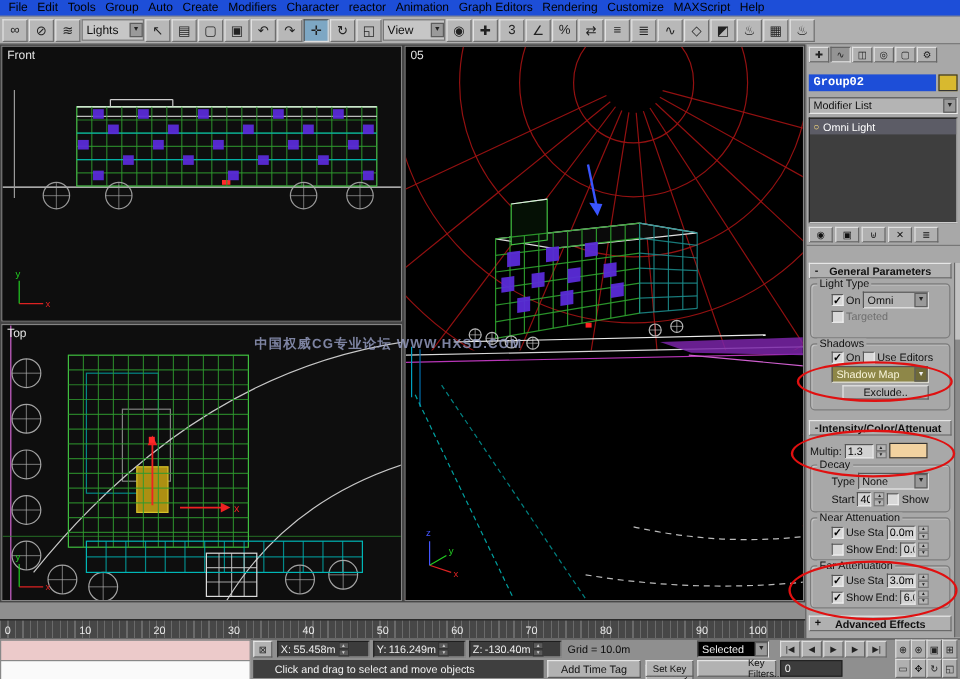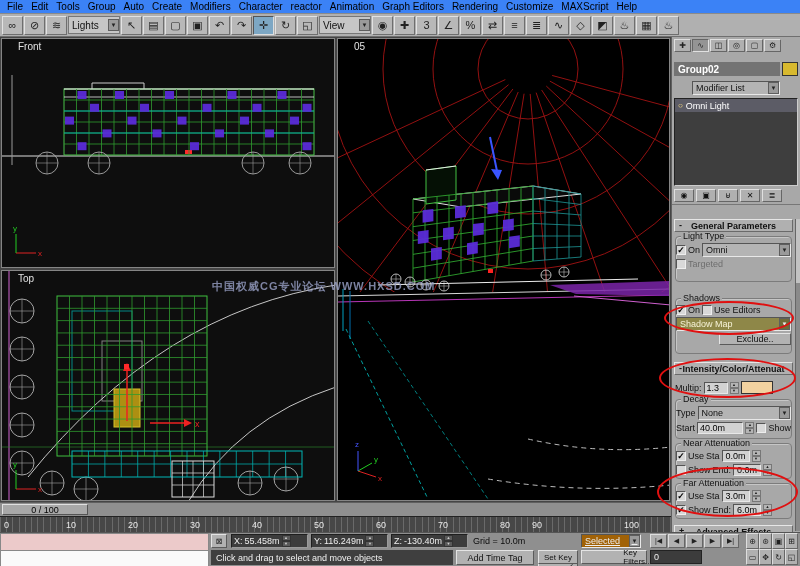--- a/index.html
+++ b/index.html
@@ -1,20 +1,20 @@
 <!DOCTYPE html>
 <html><head>
 <meta charset="utf-8">
 <style>
   *{margin:0;padding:0;box-sizing:border-box;font-family:"Liberation Sans",sans-serif;}
   html,body{width:800px;height:566px;}
   #screen{position:relative;width:800px;height:566px;background:#8f8f8f;overflow:hidden;font-size:10px;}
 
   
-  .menu-bar{position:absolute;left:0;top:0;width:800px;height:14px;background:#3b82f6;border-bottom:1px solid #8a8a8a;display:flex;align-items:center;padding-left:3px;}
+  .menu-bar{position:absolute;left:0;top:0;width:800px;height:14px;background:#1d4ed8;border-bottom:1px solid #8a8a8a;display:flex;align-items:center;padding-left:3px;}
   .menu-item{padding:0 4px;font-size:10px;color:#000;white-space:nowrap;}
 
   
   .toolbar{position:absolute;left:0;top:14px;width:800px;height:23px;background:#b0b0b0;border-bottom:1px solid #6f6f6f;display:flex;align-items:center;padding:0 2px;gap:1px;}
   .tb-icon{width:21px;height:19px;background:#b8b8b8;border:1px solid;border-color:#e2e2e2 #6e6e6e #6e6e6e #e2e2e2;display:inline-flex;align-items:center;justify-content:center;font-size:11px;color:#222;flex:none;}
   .tb-icon.active{background:#7da7c4;border-color:#555 #ddd #ddd #555;}
   .tb-dd{height:18px;background:#c6c6c6;border:1px solid #777;display:inline-flex;align-items:center;font-size:10px;padding-left:3px;color:#111;flex:none;width:52px;}
   .tb-dd .dd-arrow{margin-left:auto;}
   .dd-arrow{width:11px;height:12px;background:#9a9a9a;border:1px solid #5e5e5e;font-size:6px;display:inline-flex;align-items:center;justify-content:center;color:#222;flex:none;}
 
@@ -23,45 +23,45 @@
   .logo-brand{font-size:15px;font-weight:bold;color:#ff5200;letter-spacing:1px;line-height:15px;}
   .logo-swoosh{display:block;margin:-3px auto 0;}
   .logo-site{font-size:8px;color:#f5f5f5;margin-top:-2px;}
 
   
   .viewport-area{position:absolute;left:0;top:37px;width:671px;height:465px;background:#454545;}
   .viewport{position:absolute;background:#0e0e0e;border:1px solid #858585;overflow:hidden;}
   .vp-front{left:1px;top:1px;width:334px;height:230px;}
   .vp-top{left:1px;top:233px;width:334px;height:231px;}
   .vp-cam{left:337px;top:1px;width:333px;height:463px;}
-  .vp-label{position:absolute;left:16px;top:2px;font-size:10px;color:#e2e2e2;z-index:5;}
+  .vp-label{position:absolute;left:4px;top:2px;font-size:10px;color:#e2e2e2;z-index:5;}
   .watermark{position:absolute;left:212px;top:279px;font-size:11px;font-weight:bold;color:#9aa2c8;opacity:.8;z-index:15;letter-spacing:1px;white-space:nowrap;}
 
   
   .cmd-panel{position:absolute;left:671px;top:37px;width:129px;height:495px;background:#a8a8a8;border-left:1px solid #5f5f5f;font-size:9px;color:#111;}
   .panel-tabs{display:flex;gap:1px;padding:2px;}
   .panel-tab{width:17px;height:13px;background:#b0b0b0;border:1px solid;border-color:#e0e0e0 #666 #666 #e0e0e0;font-size:8px;display:inline-flex;align-items:center;justify-content:center;color:#222;}
   .panel-tab.active{border-color:#666 #e0e0e0 #e0e0e0 #666;background:#949494;}
   .name-row{display:flex;gap:2px;padding:0 2px;margin-top:8px;}
-  .obj-name{flex:1;height:14px;background:#737373;color:#fff;font-size:10px;font-weight:bold;display:flex;align-items:center;padding-left:4px;}
+  .obj-name{flex:1;height:14px;background:#1d4ed8;color:#fff;font-size:10px;font-weight:bold;display:flex;align-items:center;padding-left:4px;font-family:Liberation Mono, monospace;}
   .obj-color{width:16px;height:14px;border:1px solid #333;}
   .combo{display:flex;align-items:center;height:14px;background:#b4b4b4;border:1px solid;border-color:#555 #e8e8e8 #e8e8e8 #555;font-size:9px;padding-left:3px;color:#111;}
   .combo .combo-label{flex:1;white-space:nowrap;overflow:hidden;}
   .combo.grow{flex:1;}
-  .modlist{margin:5px 20px 0;}
+  .modlist{margin:5px 2px 0;}
   .stack-list{margin:3px 2px 0;height:88px;background:#3e3e3e;border:1px solid;border-color:#222 #cccccc #cccccc #222;overflow:hidden;}
   .stack-row{height:13px;background:#5c5c66;color:#fff;font-size:9px;display:flex;align-items:center;gap:3px;padding-left:3px;}
   .bulb{font-size:8px;color:#ffe080;}
   .stack-btns{display:flex;gap:2px;padding:2px;margin-top:1px;border-bottom:1px solid #777;}
   .stack-btn{width:20px;height:13px;background:#b0b0b0;border:1px solid;border-color:#e0e0e0 #666 #666 #e0e0e0;font-size:8px;display:inline-flex;align-items:center;justify-content:center;}
   .rollouts{position:absolute;left:0;top:182px;width:123px;}
   .rollout{height:13px;margin:0 2px;background:#b0b0b0;border:1px solid;border-color:#e6e6e6 #6a6a6a #6a6a6a #e6e6e6;display:flex;align-items:center;justify-content:center;font-size:9px;font-weight:bold;color:#101010;position:relative;white-space:nowrap;overflow:hidden;}
   .ro-minus,.ro-plus{position:absolute;left:4px;top:0;line-height:11px;font-weight:bold;}
   .ro-gp{margin-bottom:4px;} .ro-int{margin-top:8px;margin-bottom:6px;} .ro-adv{margin-top:6px;}
-  .groupbox{border:1px solid #7c7c7c;border-radius:4px;margin:0 3px 16px;position:relative;padding:6px 0 0;box-shadow:inset 1px 1px 0 rgba(255,255,255,.35);}
+  .groupbox{border:1px solid #7c7c7c;border-radius:4px;margin:0 3px 4px;position:relative;padding:6px 17px 0;box-shadow:inset 1px 1px 0 rgba(255,255,255,.35);}
   .gb-title{position:absolute;top:-5px;left:5px;background:#a8a8a8;padding:0 2px;font-size:9px;color:#111;line-height:9px;white-space:nowrap;}
   .gb-light{height:46px;} .gb-shadows{height:56px;margin-bottom:8px;} .gb-decay{height:40px;margin-bottom:4px;} .gb-near{height:36px;margin-bottom:4px;} .gb-far{height:36px;margin-bottom:6px;}
   .row{display:flex;align-items:center;gap:2px;margin-bottom:2px;font-size:9px;color:#111;}
   .row.right{justify-content:flex-end;}
   .lbl{white-space:nowrap;} .lbl.disabled{color:#6e6e6e;}
   .checkbox{width:10px;height:10px;background:#d8d8d8;border:1px solid;border-color:#555 #eee #eee #555;display:inline-flex;align-items:center;justify-content:center;flex:none;}
   .checkbox .mark{font-size:9px;font-weight:bold;line-height:8px;color:#000;}
   .field{background:#d2d2d2;border:1px solid;border-color:#555 #e8e8e8 #e8e8e8 #555;padding:0 2px;font-size:9px;height:12px;line-height:10px;color:#000;white-space:nowrap;overflow:hidden;}
   .w24{width:24px;} .w28{width:28px;text-align:center;} .w30{width:50px;}
   .spinner{display:inline-flex;flex-direction:column;width:9px;height:12px;flex:none;}
@@ -83,25 +83,25 @@
   
   .bottom-bar{position:absolute;left:0;top:532px;width:800px;height:34px;background:#8f8f8f;border-top:1px solid #555;}
   .listener{position:absolute;left:0;top:0;width:209px;height:34px;}
   .listener-pink{height:17px;background:#eccaca;border:1px solid #888;border-bottom:none;}
   .listener-white{height:17px;background:#fafafa;border:1px solid #888;}
   .mini-btn{position:absolute;left:211px;top:1px;width:16px;height:14px;background:#b2b2b2;border:1px solid;border-color:#e4e4e4 #5a5a5a #5a5a5a #e4e4e4;font-size:8px;display:flex;align-items:center;justify-content:center;color:#222;}
   .coord-field{position:absolute;top:1px;height:14px;background:#3c3c3c;border:1px solid;border-color:#1e1e1e #9a9a9a #9a9a9a #1e1e1e;color:#eee;font-size:9px;display:flex;align-items:center;padding:0 2px;gap:2px;white-space:nowrap;}
   .coord-field .spin-up,.coord-field .spin-down{background:#5a5a5a;border-color:#333;color:#ccc;}
   .cf-x{left:231px;width:77px;} .cf-y{left:311px;width:77px;} .cf-z{left:391px;width:77px;}
   .grid-label{position:absolute;left:473px;top:3px;font-size:9px;color:#0b0b0b;white-space:nowrap;}
-  .prompt{position:absolute;left:211px;top:17px;width:242px;height:15px;background:#3f3f3f;color:#f0f0f0;font-size:9px;display:flex;align-items:center;padding-left:5px;white-space:nowrap;overflow:hidden;}
+  .prompt{position:absolute;left:211px;top:17px;width:242px;height:15px;background:#3f3f3f;color:#f0f0f0;font-size:9px;display:flex;align-items:center;padding-left:18px;white-space:nowrap;overflow:hidden;}
   .addtag{position:absolute;left:456px;top:17px;width:78px;height:15px;}
   .autokey{position:absolute;left:538px;top:1px;width:40px;height:14px;font-size:8px;margin-top:20px;}
   .setkey{position:absolute;left:538px;top:17px;width:40px;height:14px;font-size:8px;}
-  .keymode{position:absolute;left:581px;top:1px;width:60px;height:14px;background:#a16207;color:#eee;text-decoration:underline;}
+  .keymode{position:absolute;left:581px;top:1px;width:60px;height:14px;background:#000000;color:#eee;}
   .keymode .combo-label{color:#eee;}
   .keyfilters{position:absolute;left:581px;top:17px;width:66px;height:14px;font-size:8px;padding-left:47px;}
   .playback{position:absolute;left:650px;top:1px;display:flex;gap:1px;}
   .pb-btn{width:17px;height:14px;background:#b0b0b0;border:1px solid;border-color:#ddd #666 #666 #ddd;font-size:7px;display:inline-flex;align-items:center;justify-content:center;color:#222;}
   .frame-field{position:absolute;left:650px;top:17px;width:52px;height:14px;background:#3c3c3c;color:#eee;border:1px solid #222;font-size:9px;display:flex;align-items:center;padding-left:3px;}
   .nav-cluster{position:absolute;left:746px;top:0;width:54px;height:34px;display:flex;flex-wrap:wrap;align-content:flex-start;}
   .nav-btn{width:13px;height:16px;background:#b0b0b0;border:1px solid;border-color:#ddd #666 #666 #ddd;font-size:8px;display:inline-flex;align-items:center;justify-content:center;color:#222;}
 
   
   .annotation{position:absolute;border:2px solid #e01010;border-radius:50%;z-index:30;pointer-events:none;}
@@ -646,34 +646,31 @@
         <span class="ro-plus">+</span>
         <span>Advanced Effects</span>
       </div>
     </div>
 
     <div class="panel-scroll">
         <div class="panel-thumb"></div>
       </div>
   </div>
 
-  <div class="time-slider">
-    <div class="ts-handle">0 / 100</div>
-  </div>
   <div class="ruler">
       <span class="ruler-num" style="left:4px">0</span>
       <span class="ruler-num" style="left:66px">10</span>
       <span class="ruler-num" style="left:128px">20</span>
       <span class="ruler-num" style="left:190px">30</span>
       <span class="ruler-num" style="left:252px">40</span>
       <span class="ruler-num" style="left:314px">50</span>
       <span class="ruler-num" style="left:376px">60</span>
       <span class="ruler-num" style="left:438px">70</span>
       <span class="ruler-num" style="left:500px">80</span>
-      <span class="ruler-num" style="left:532px">90</span>
+      <span class="ruler-num" style="left:580px">90</span>
       <span class="ruler-num" style="left:624px">100</span>
     </div>
 
   <div class="bottom-bar">
     <div class="listener">
       <div class="listener-pink"></div>
       <div class="listener-white"></div>
     </div>
     <span class="mini-btn">⊠</span>
     <span class="coord-field cf-x">

